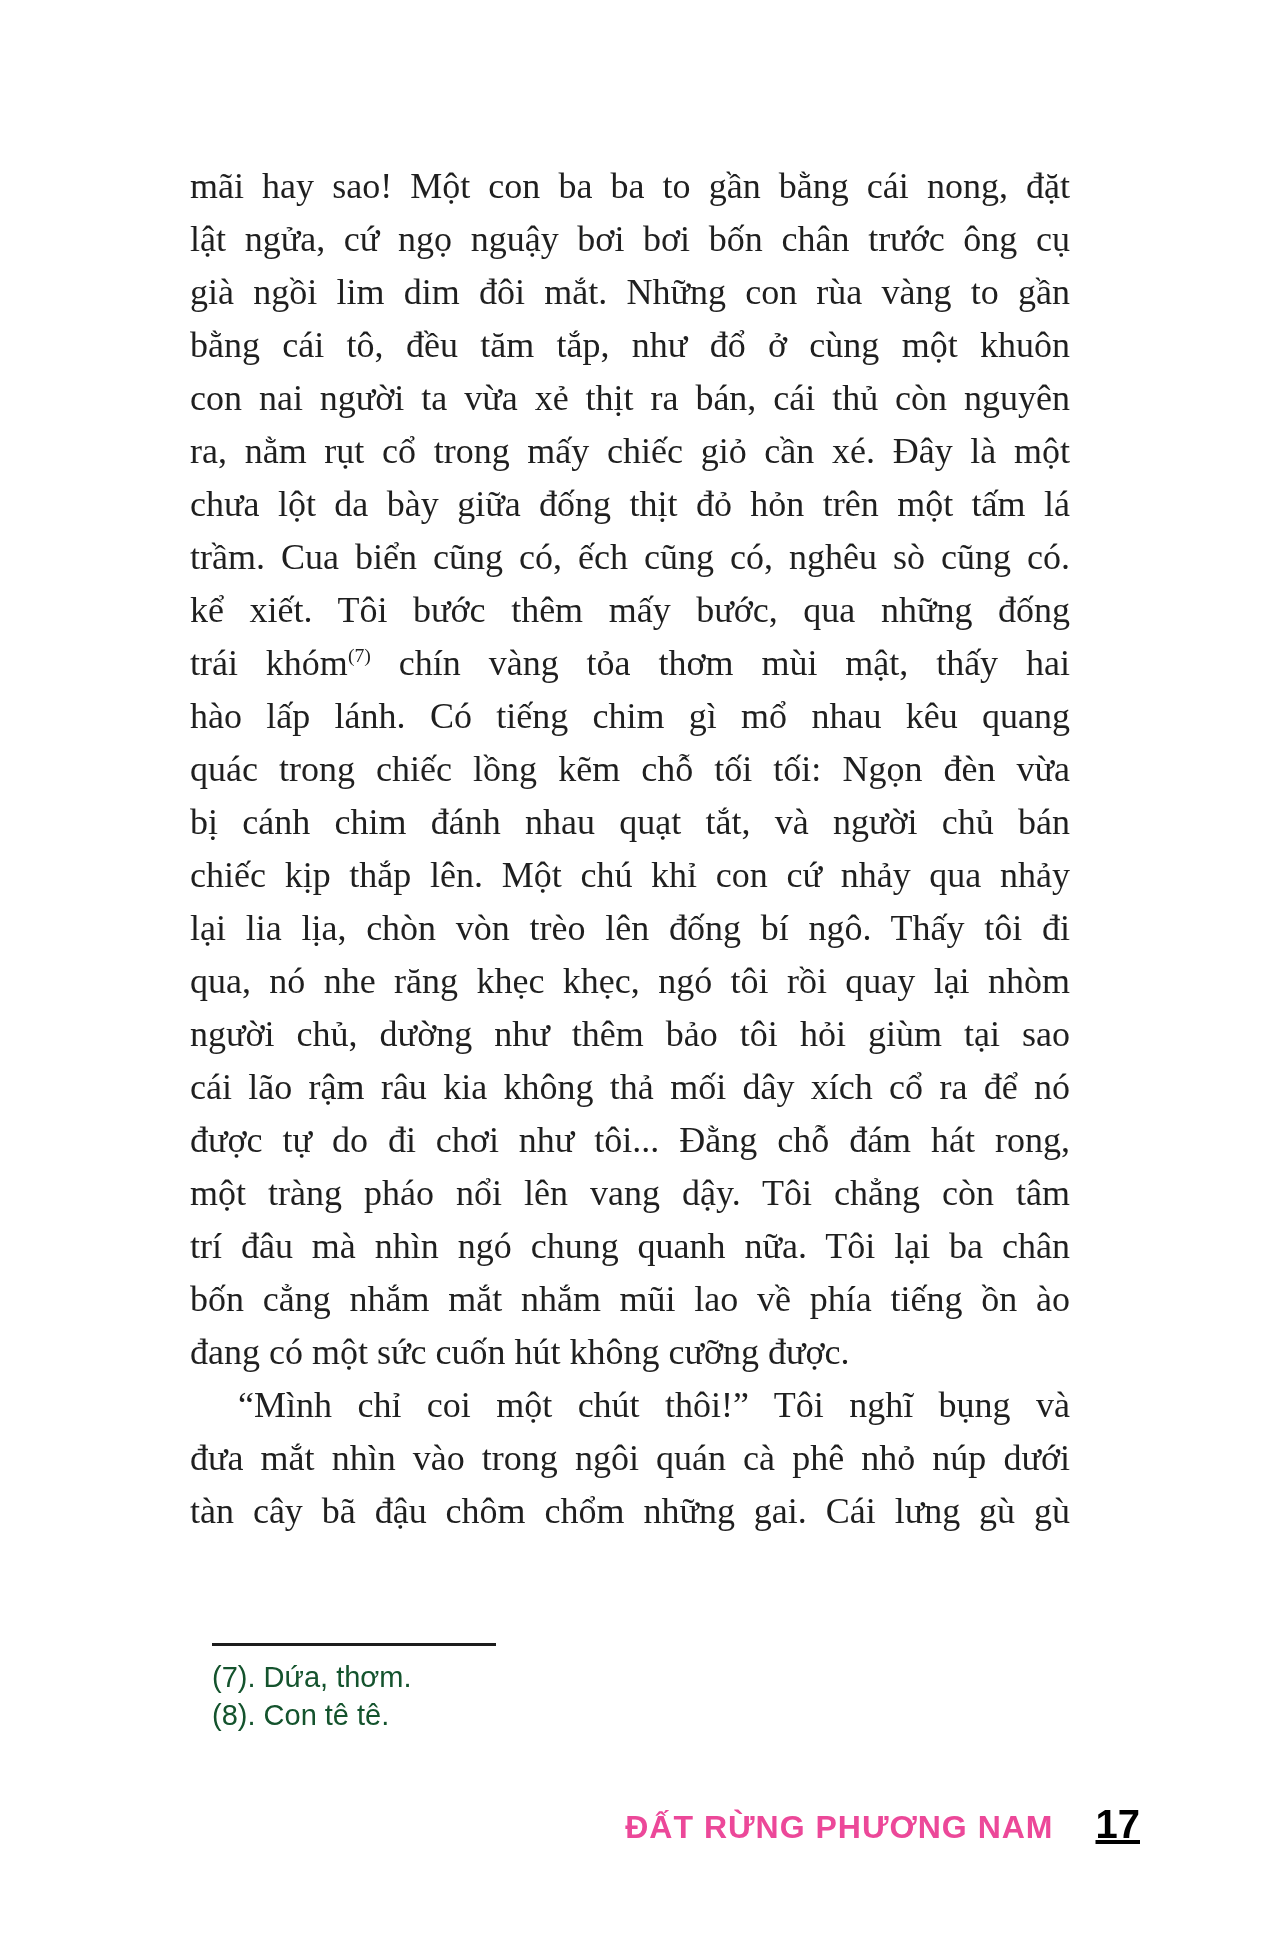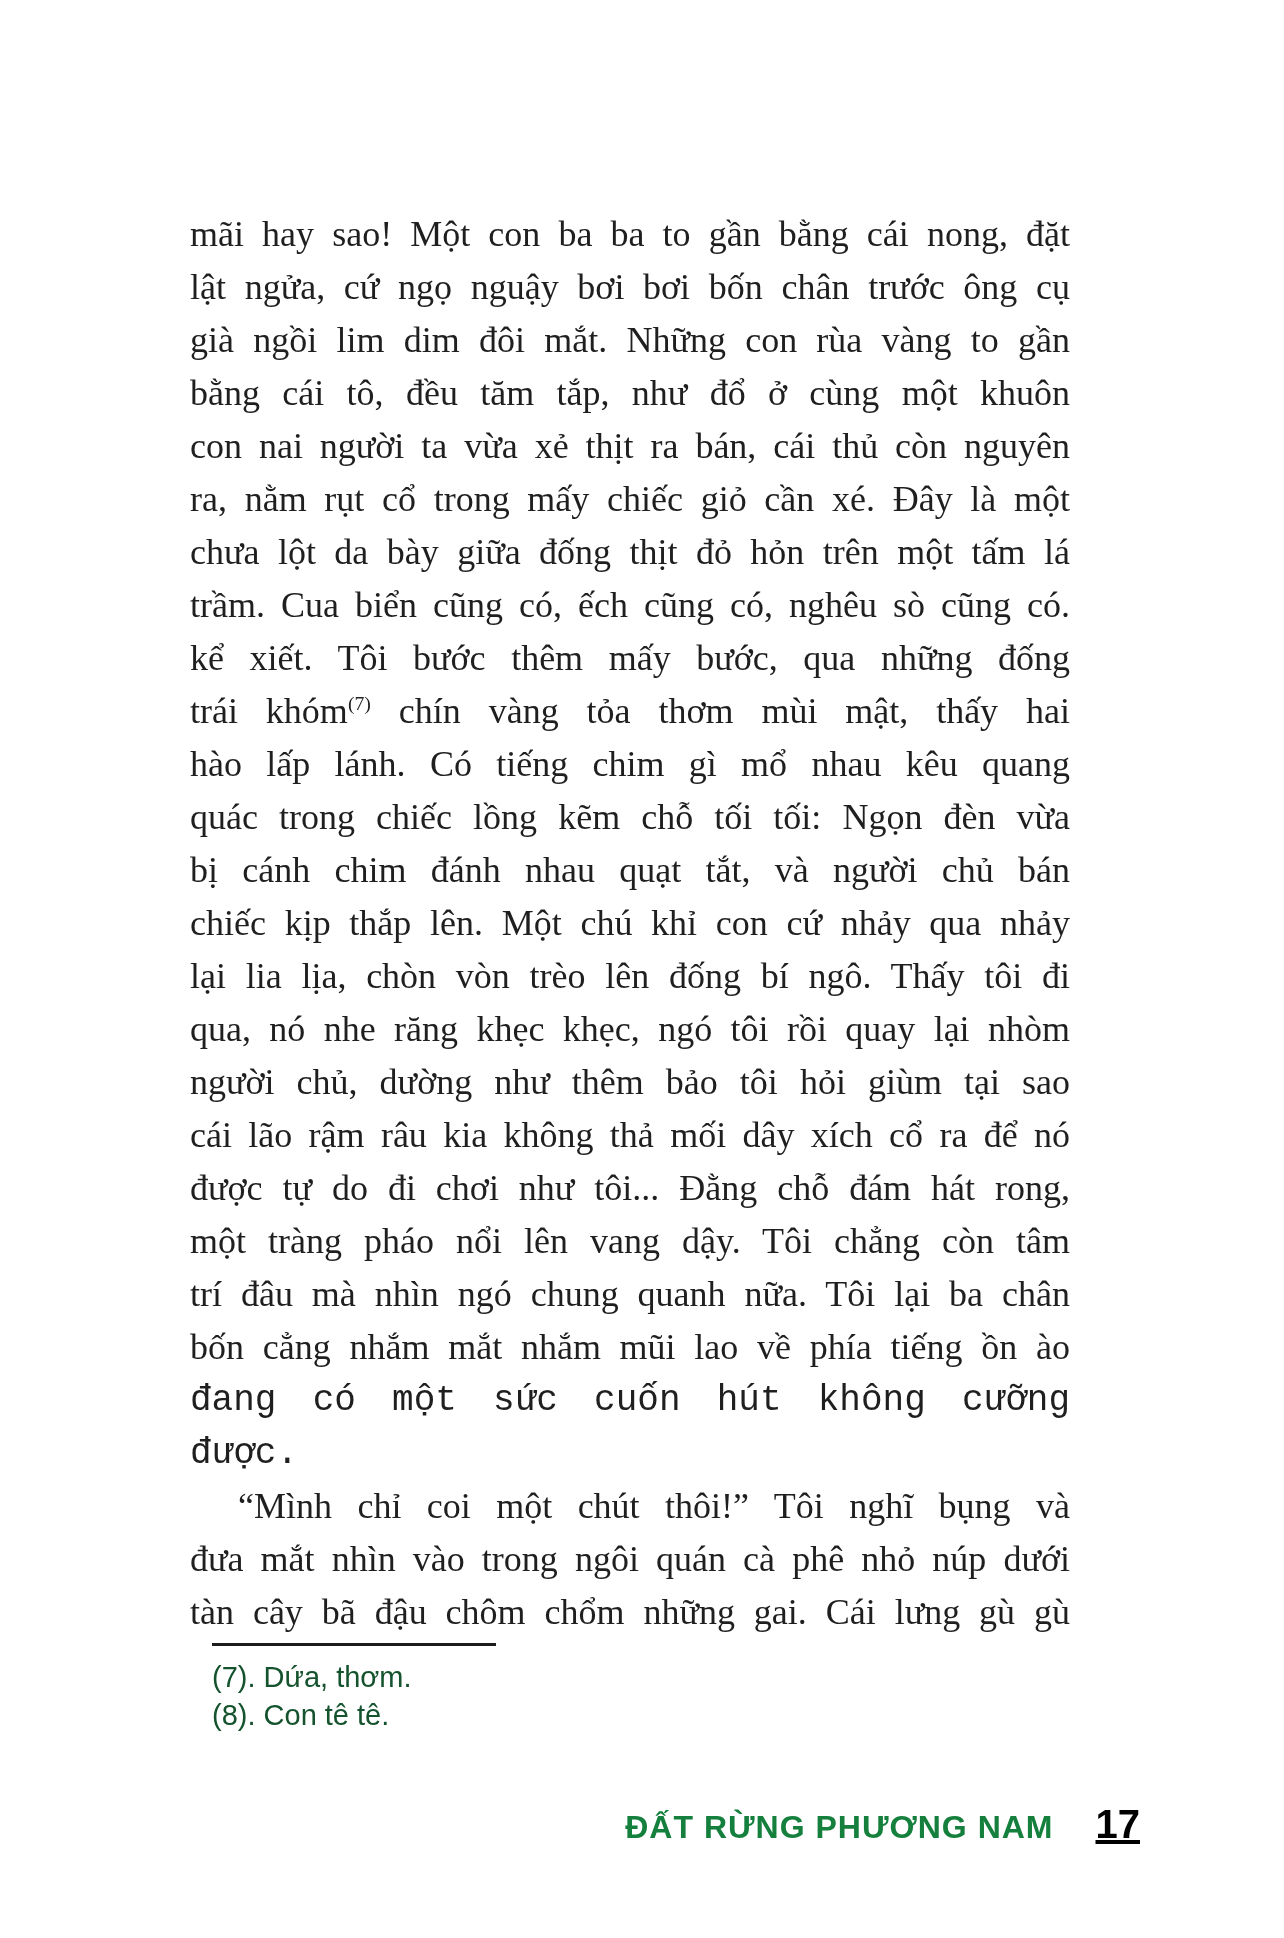--- a/index.html
+++ b/index.html
@@ -14,29 +14,28 @@
     font-family: "Liberation Serif", serif;
   }
   .body-text {
     position: absolute;
     left: 190px;
     top: 160px;
     width: 880px;
     color: #1f1f1f;
     font-size: 36px;
     line-height: 53px;
-    margin-top: 48px;
   }
   .line {
     text-align: justify;
     text-align-last: justify;
     text-justify: inter-word;
     white-space: normal;
   }
-  .line.no-justify { text-align-last: left; font-family: Liberation Mono, monospace; }
+  .line.no-justify { text-align-last: left; }
   .line.indent { text-indent: 48px; }
   .line sup {
     font-size: 0.55em;
     line-height: 0;
     vertical-align: super;
     letter-spacing: 0;
   }
   .footnotes-block {
     position: absolute;
     left: 212px;
@@ -109,17 +108,17 @@
 
   <div class="footnotes-block">
     <div class="footnote-rule"></div>
     <div id="footnote-list">
         <div class="footnote-item">(7). Dứa, thơm.</div>
         <div class="footnote-item">(8). Con tê tê.</div>
       </div>
   </div>
 
   <footer class="page-footer">
-    <span class="footer-title" style="color: #15803d;">ĐẤT RỪNG PHƯƠNG NAM</span>
+    <span class="footer-title" style="color: #ec4899;">ĐẤT RỪNG PHƯƠNG NAM</span>
     <span class="footer-page-number" style="color: #000000; text-decoration: underline;">17</span>
   </footer>
 
 </div>
 
 </body></html>

